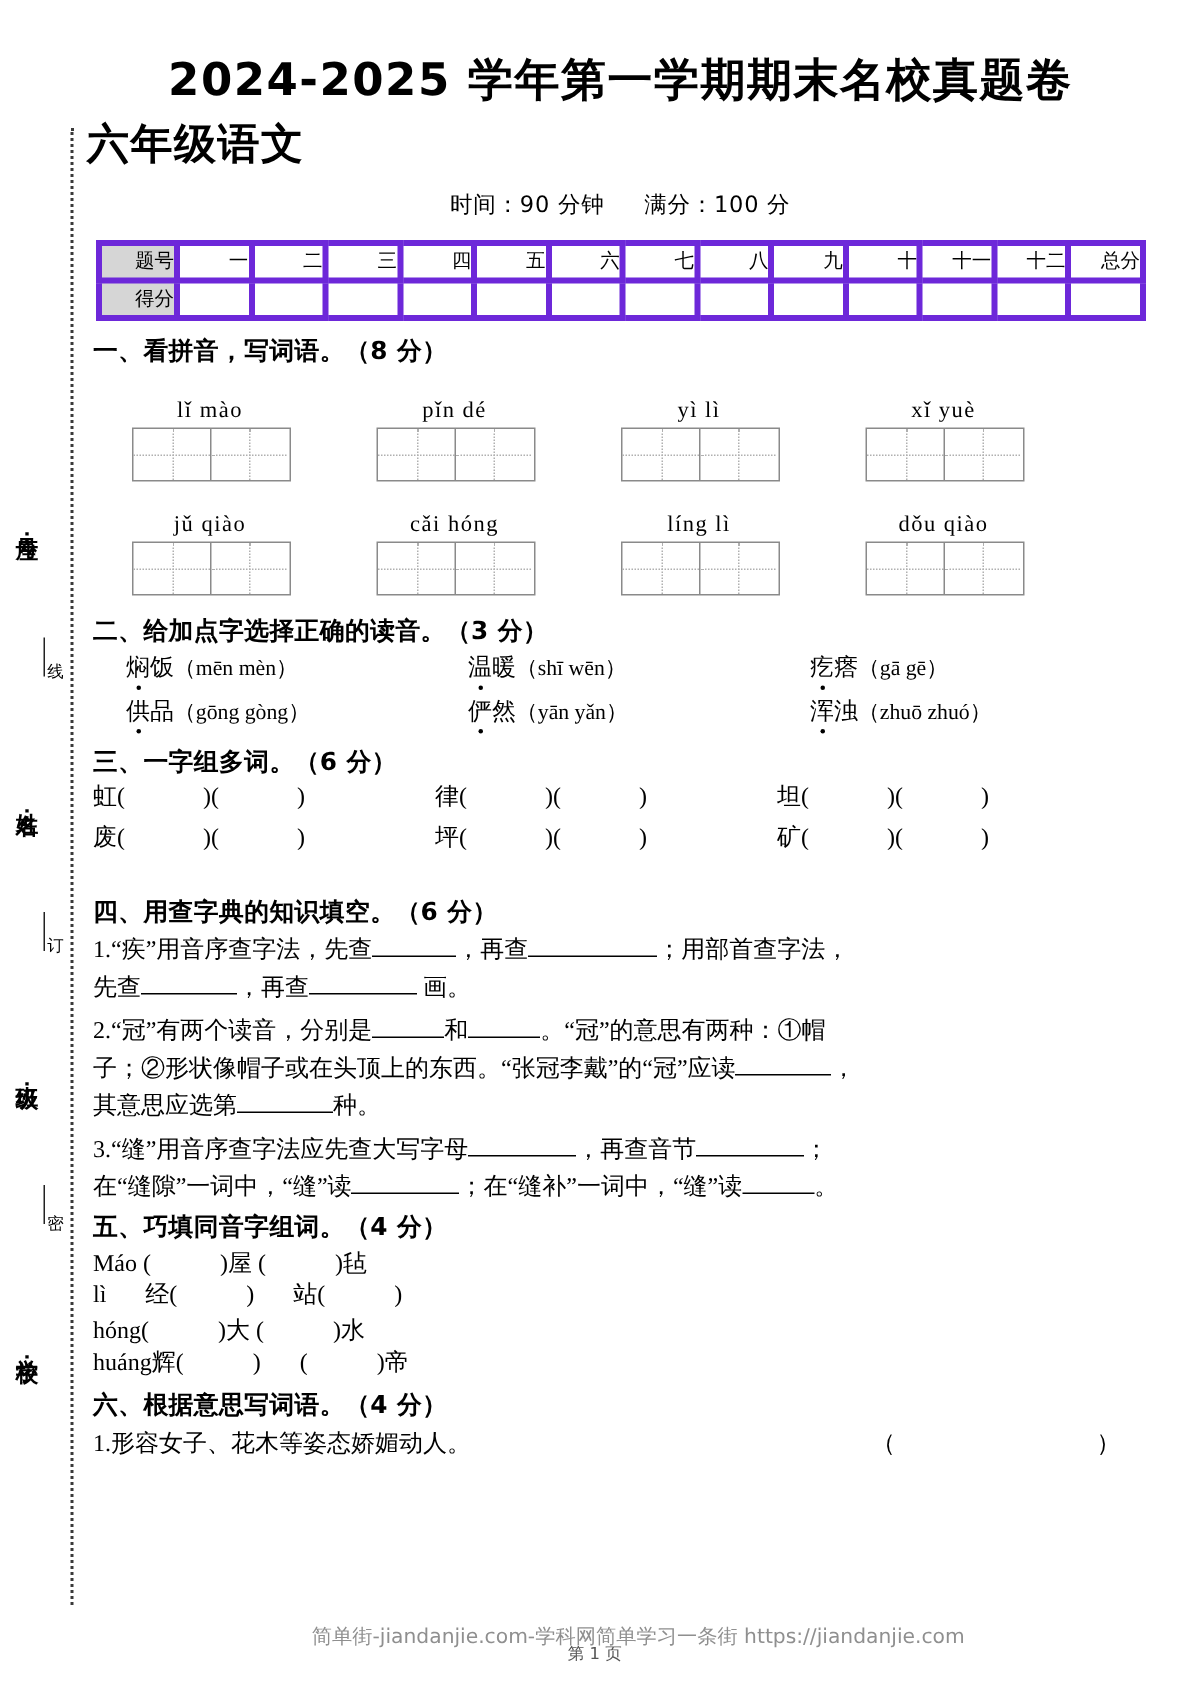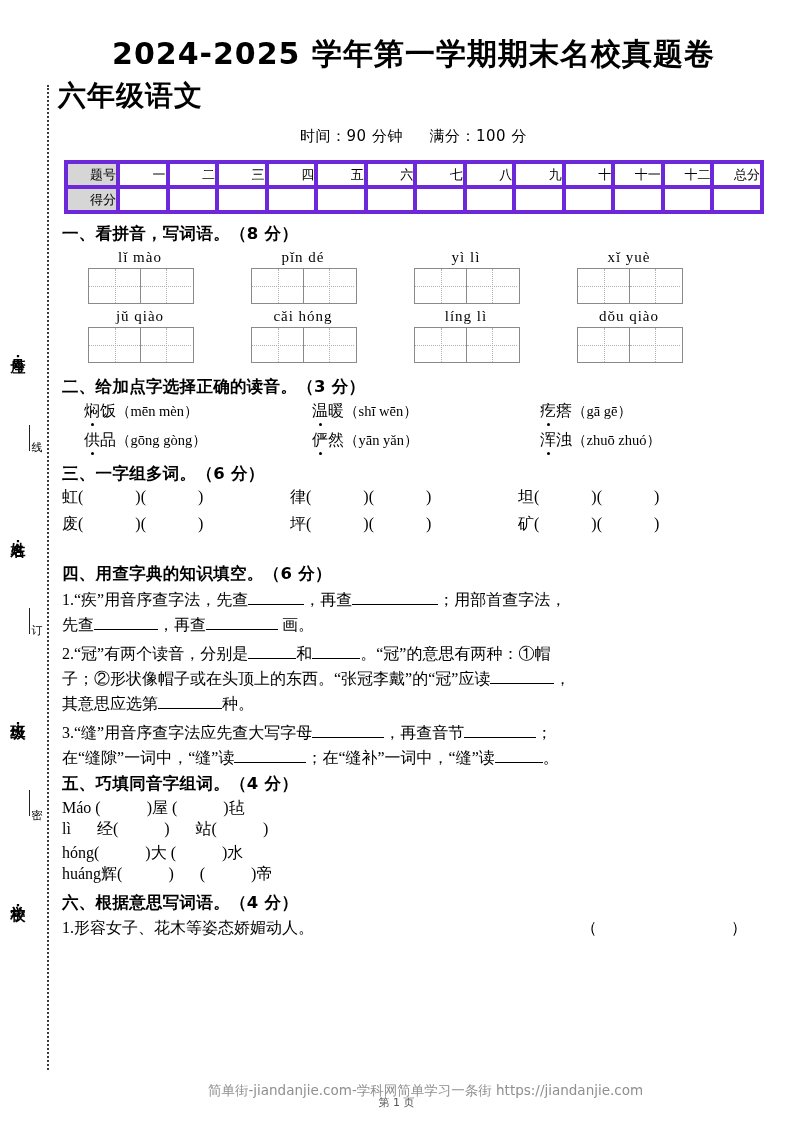--- a/index.html
+++ b/index.html
@@ -56,21 +56,21 @@
   
   .sec-h{
     font-family:"DejaVu Sans","Liberation Sans",sans-serif;
     font-weight:bold;font-size:16.5px;margin:9px 0 2px 4px;
     letter-spacing:0.3px;
   }
   .body-line{
     font-size:16px;line-height:25px;margin-left:4px;
   }
   
-  .py-row{display:flex;margin:4px 0 0 30px;}
+  .py-row{display:flex;margin:21px 0 0 30px;}
   .py-item{width:163px;}
   .py-text{
     text-align:center;font-size:15px;letter-spacing:1px;
     width:104px;margin-bottom:2px;
     font-family:"Liberation Serif","DejaVu Serif",serif;
   }
   .tzg{display:flex;width:104px;border:1px solid #8a8a8a;}
   .tzg .cell{
     width:51px;height:34px;position:relative;box-sizing:border-box;
   }

